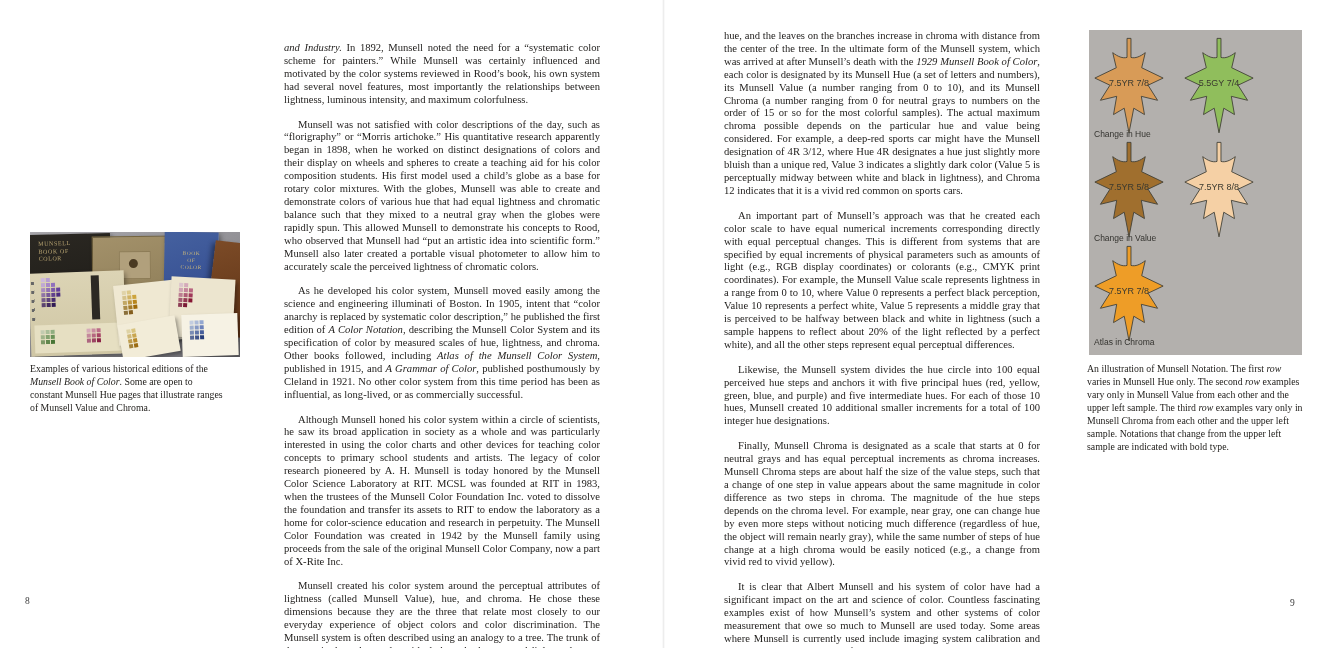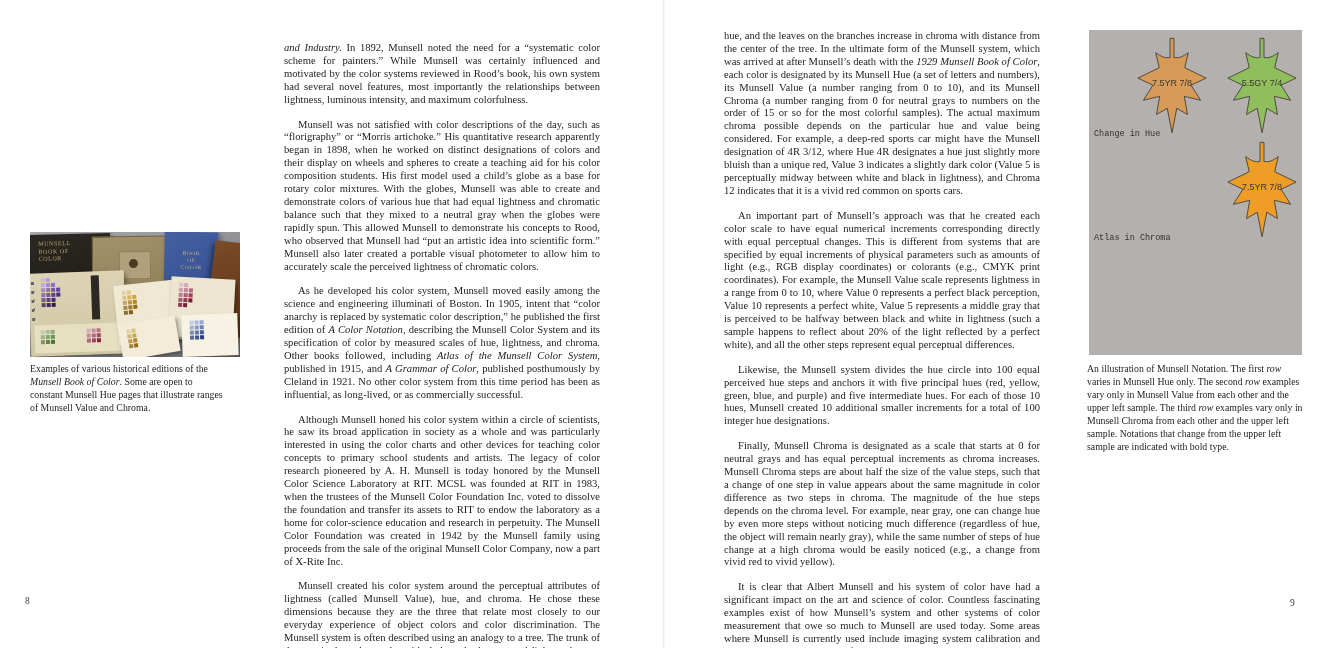--- a/index.html
+++ b/index.html
@@ -35,25 +35,25 @@
   .ph-page.p1{left:86px;top:50px;width:74px;height:60px;transform:rotate(-6deg);}
   .ph-page.p2{left:140px;top:46px;width:64px;height:60px;transform:rotate(3deg);background:#ece5cf;}
   .ph-page.p3{left:90px;top:88px;width:58px;height:36px;transform:rotate(-10deg);background:#f2ecd8;}
   .ph-page.p4{left:152px;top:82px;width:56px;height:42px;transform:rotate(-2deg);background:#f6f2e4;}
   .pad{left:8px;top:6px;}
   
   .caption{position:absolute;font-size:9.8px;line-height:13px;text-align:left;color:#24221f;margin:0;}
   
   .mfigure{position:absolute;left:425px;top:30px;width:213px;height:325px;background:#b3b0ad;margin:0;padding-top:6px;box-sizing:border-box;}
   .mrow{position:relative;height:104px;}
-  .leaves{display:flex;justify-content:flex-end;gap:10px;height:100%;margin-left:24px;}
+  .leaves{display:flex;justify-content:flex-start;gap:10px;height:100%;}
   .leaf{position:relative;width:80px;height:100px;}
   .leaf svg{width:80px;height:100px;display:block;}
   .leaf-notation{position:absolute;left:0;top:42px;width:100%;text-align:center;font-family:"Liberation Sans",sans-serif;font-size:9px;color:#3a392f;}
-  .row-label{position:absolute;left:5px;bottom:1px;font-family:Liberation Mono, monospace;font-size:8.5px;color:#34332f;}
+  .row-label{position:absolute;left:5px;bottom:1px;font-family:Liberation Sans, sans-serif;font-size:8.5px;color:#34332f;}
 </style>
 </head>
 <body>
 
 <div class="spread">
 
   <section class="page left">
     <main class="col" style="left:272px;top:30px;">
       <p><span class="it">and Industry.</span><span> In 1892, Munsell noted the need for a “systematic color scheme for painters.” While Munsell was certainly influenced and motivated by the color systems reviewed in Rood’s book, his own system had several novel features, most importantly the relationships between lightness, luminous intensity, and maximum colorfulness.</span></p>
       <p class="indent"><span>Munsell was not satisfied with color descriptions of the day, such as “florigraphy” or “Morris artichoke.” His quantitative research apparently began in 1898, when he worked on distinct designations of colors and their display on wheels and spheres to create a teaching aid for his color composition students. His first model used a child’s globe as a base for rotary color mixtures. With the globes, Munsell was able to create and demonstrate colors of various hue that had equal lightness and chromatic balance such that they mixed to a neutral gray when the globes were rapidly spun. This allowed Munsell to demonstrate his concepts to Rood, who observed that Munsell had “put an artistic idea into scientific form.” Munsell also later created a portable visual photometer to allow him to accurately scale the perceived lightness of chromatic colors.</span></p>
@@ -280,20 +280,37 @@
               </svg>
               <div class="leaf-notation"><span>5.5</span><span class="bd">GY</span><span> 7/4</span></div>
             </div>
           </div>
         <span class="row-label">Change in Hue</span>
       </div>
       <div class="mrow">
         <div class="leaves">
             <div class="leaf">
               <svg viewBox="0 0 100 126">
+                <path d="M47.5,3 L52.5,3 L52.5,27 C58,28.5 64,26 70.5,21 L66,40 L93,53 L74,62 L86,81 L65.5,76 L69.5,99 L56,91 L50,122 L44,91 L30.5,99 L34.5,76 L14,81 L26,62 L7,53 L34,40 L29.5,21 C36,26 42,28.5 47.5,27 Z" fill="#a06f2e" stroke="#3f3e35" stroke-width="1.1"></path>
+              </svg>
+              <div class="leaf-notation"><span>7.5YR </span><span class="bd">5</span><span>/8</span></div>
+            </div>
+            <div class="leaf">
+              <svg viewBox="0 0 100 126">
+                <path d="M47.5,3 L52.5,3 L52.5,27 C58,28.5 64,26 70.5,21 L66,40 L93,53 L74,62 L86,81 L65.5,76 L69.5,99 L56,91 L50,122 L44,91 L30.5,99 L34.5,76 L14,81 L26,62 L7,53 L34,40 L29.5,21 C36,26 42,28.5 47.5,27 Z" fill="#f5d0a5" stroke="#3f3e35" stroke-width="1.1"></path>
+              </svg>
+              <div class="leaf-notation"><span>7.5YR </span><span class="bd">8</span><span>/8</span></div>
+            </div>
+          </div>
+        <span class="row-label">Change in Value</span>
+      </div>
+      <div class="mrow">
+        <div class="leaves">
+            <div class="leaf">
+              <svg viewBox="0 0 100 126">
                 <path d="M47.5,3 L52.5,3 L52.5,27 C58,28.5 64,26 70.5,21 L66,40 L93,53 L74,62 L86,81 L65.5,76 L69.5,99 L56,91 L50,122 L44,91 L30.5,99 L34.5,76 L14,81 L26,62 L7,53 L34,40 L29.5,21 C36,26 42,28.5 47.5,27 Z" fill="#ee9d27" stroke="#3f3e35" stroke-width="1.1"></path>
               </svg>
               <div class="leaf-notation"><span>7.5YR 7/</span><span class="bd">8</span></div>
             </div>
           </div>
         <span class="row-label">Atlas in Chroma</span>
       </div>
     </figure>
 
     <figcaption class="caption" style="left:423px;top:362px;width:216px;"><span>An illustration of Munsell Notation. The first </span><span class="it">row</span><span> varies in Munsell Hue only. The second </span><span class="it">row</span><span> examples vary only in Munsell Value from each other and the upper left sample. The third </span><span class="it">row</span><span> examples vary only in Munsell Chroma from each other and the upper left sample. Notations that change from the upper left sample are indicated with bold type.</span></figcaption>

